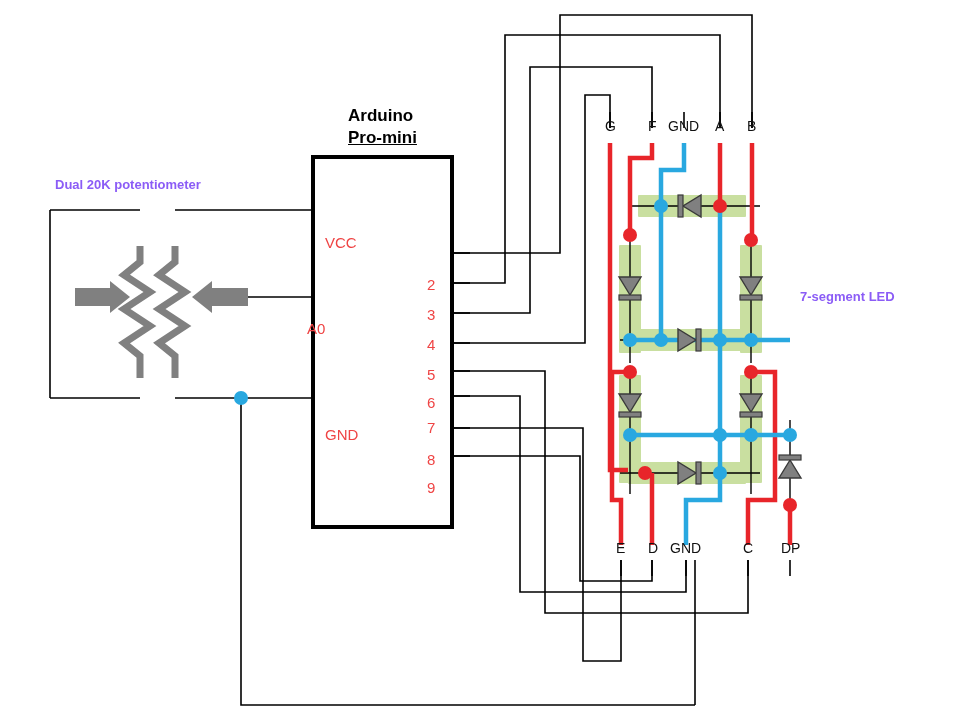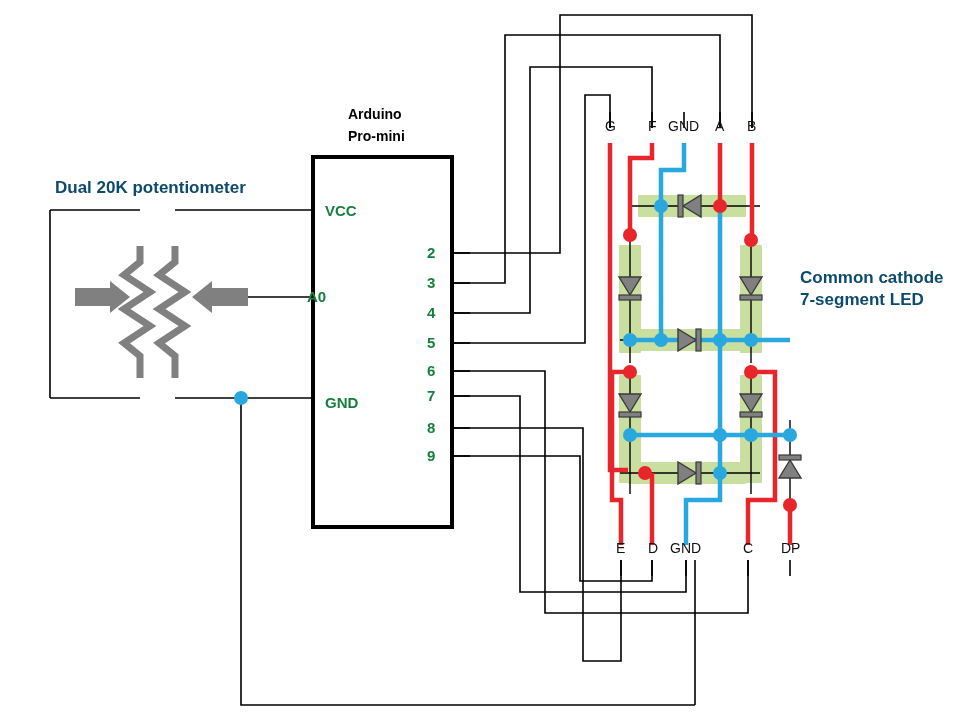--- a/index.html
+++ b/index.html
@@ -1,24 +1,24 @@
 <!DOCTYPE html>
 <html><head>
 <meta charset="utf-8">
 <style>
   html,body{margin:0;padding:0;background:#ffffff;}
   body{width:960px;height:720px;overflow:hidden;
        font-family:"Liberation Sans","DejaVu Sans",sans-serif;}
   #stage{position:relative;width:960px;height:720px;background:#fff;}
   svg#sheet{position:absolute;left:0;top:0;width:960px;height:720px;}
   .lbl{position:absolute;white-space:nowrap;line-height:1.15;}
-  .blue-pin{color:#15803d;font-size:15px;font-weight:700;}
-  .title-txt{font-size:17px;font-weight:600;color:#0c4a6e;}
+  .blue-pin{color:#ef4444;font-size:15px;font-weight:400;margin-top:32px;}
+  .title-txt{font-size:13px;font-weight:600;color:#8b5cf6;}
   .seg-txt{font-size:14px;color:#111;}
-  .mcu-txt{font-size:14px;font-weight:600;color:#000;text-align:center;}
+  .mcu-txt{font-size:17px;font-weight:600;color:#000;text-align:center;}
 </style>
 </head>
 <body>
 
 <div id="stage">
 
 <svg id="sheet" viewBox="0 0 960 720">
   <defs>
     <g id="diode-down">
       <polygon points="-11,-10 11,-10 0,8" fill="#808080" stroke="#3a3a3a" stroke-width="1.4"></polygon>
@@ -221,21 +221,21 @@
         </g>
     <g transform="translate(790,468)">
           <use href="#diode-up"></use>
         </g>
   </g>
 </svg>
 
 <div class="lbl title-txt" style="left:55px;top:178px;">Dual 20K potentiometer</div>
 
 <div class="lbl mcu-txt" style="left:348px;top:106px;">Arduino</div>
-<div class="lbl mcu-txt" style="left:348px;top:128px;">Pro-mini</div>
+<div class="lbl mcu-txt" style="left:348px;top:128px;text-decoration:underline;">Pro-mini</div>
 
 <div class="lbl blue-pin" style="left:325px;top:202px;">VCC</div>
 <div class="lbl blue-pin" style="left:307px;top:288px;">A0</div>
 <div class="lbl blue-pin" style="left:325px;top:394px;">GND</div>
 
 <div class="lbl blue-pin" style="left:427px;top:244px;">2</div>
 <div class="lbl blue-pin" style="left:427px;top:274px;">3</div>
 <div class="lbl blue-pin" style="left:427px;top:304px;">4</div>
 <div class="lbl blue-pin" style="left:427px;top:334px;">5</div>
 <div class="lbl blue-pin" style="left:427px;top:362px;">6</div>
@@ -248,16 +248,15 @@
 <div class="lbl seg-txt" style="left:668px;top:118px;">GND</div>
 <div class="lbl seg-txt" style="left:715px;top:118px;">A</div>
 <div class="lbl seg-txt" style="left:747px;top:118px;">B</div>
 
 <div class="lbl seg-txt" style="left:616px;top:540px;">E</div>
 <div class="lbl seg-txt" style="left:648px;top:540px;">D</div>
 <div class="lbl seg-txt" style="left:670px;top:540px;">GND</div>
 <div class="lbl seg-txt" style="left:743px;top:540px;">C</div>
 <div class="lbl seg-txt" style="left:781px;top:540px;text-align:right;">DP</div>
 
-<div class="lbl title-txt" style="left:800px;top:268px;">Common cathode</div>
 <div class="lbl title-txt" style="left:800px;top:290px;text-align:center;">7-segment LED</div>
 
 </div>
 
 </body></html>

